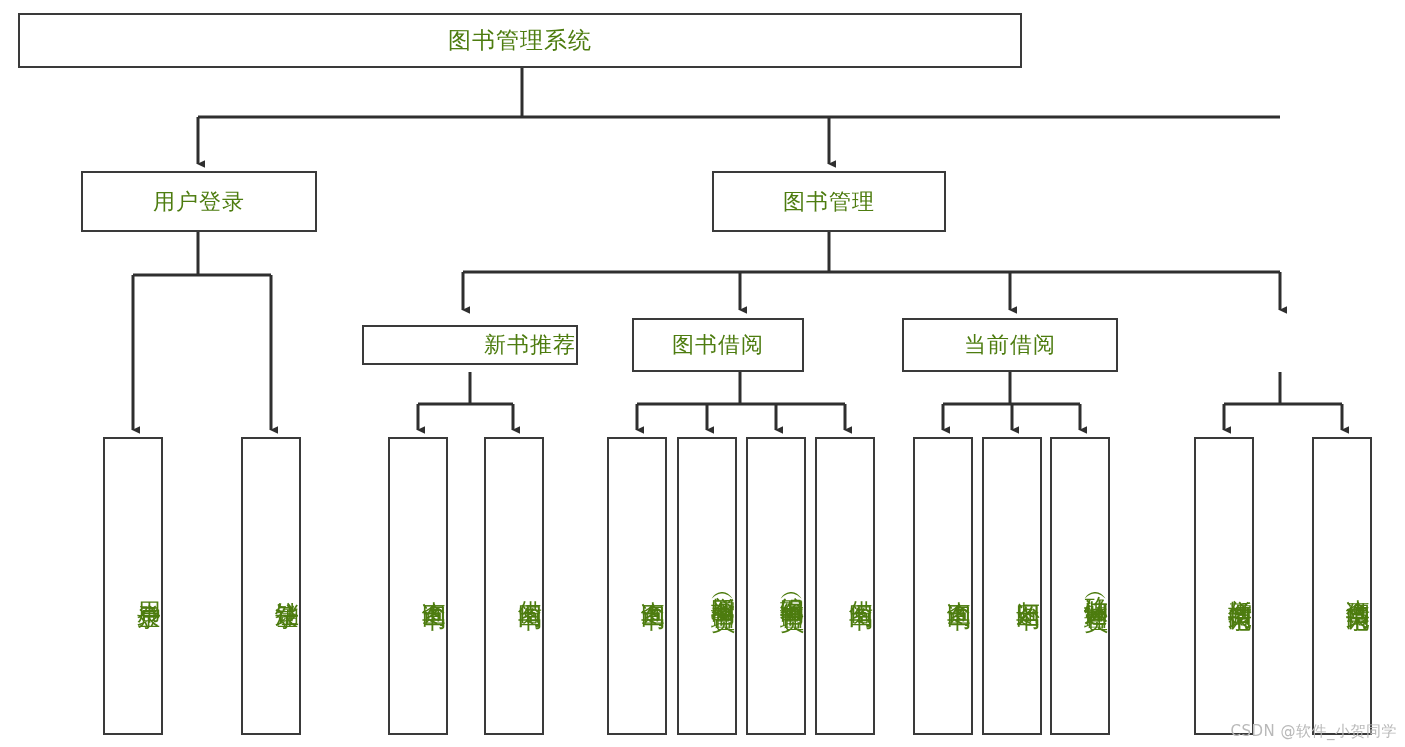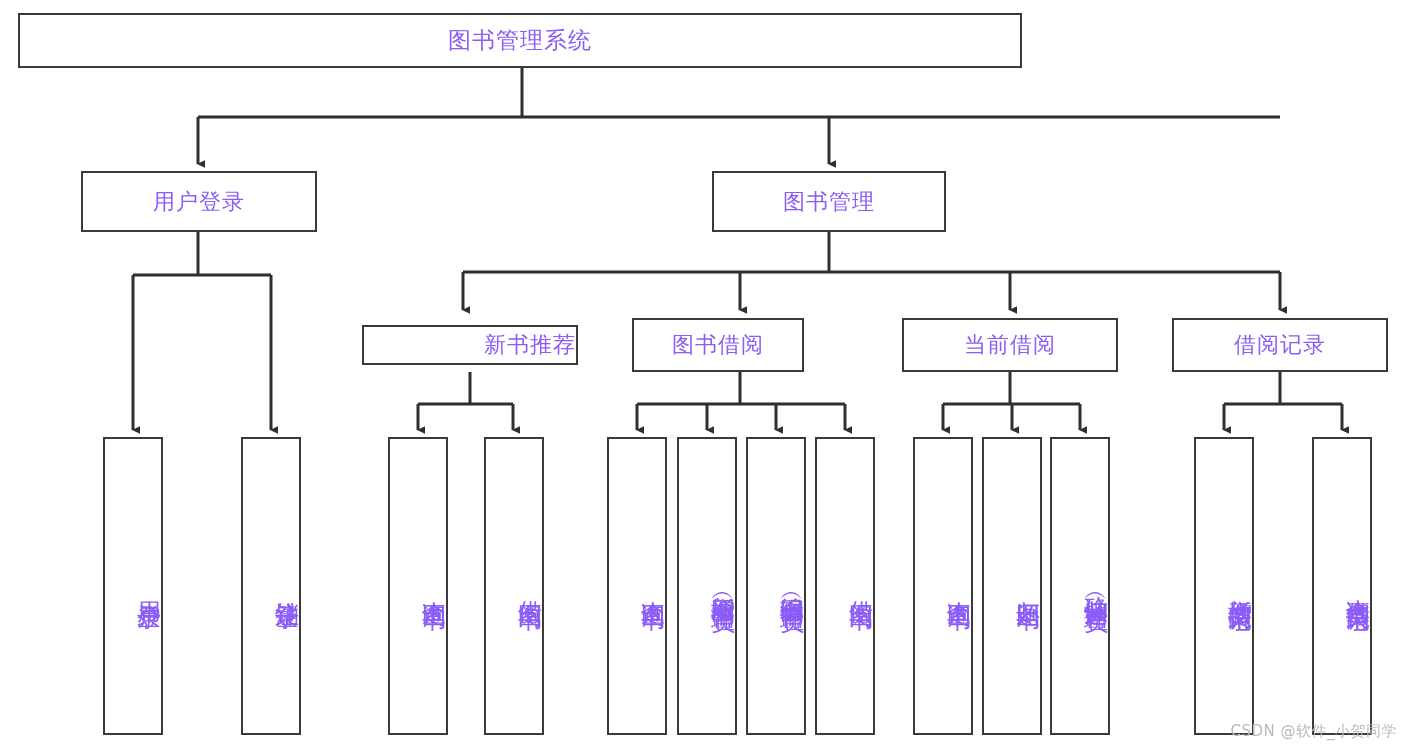--- a/index.html
+++ b/index.html
@@ -27,21 +27,21 @@
     pointer-events: none;
   }
   .node {
     position: absolute;
     box-sizing: border-box;
     border: 2.5px solid #3a3a3a;
     background: #ffffff;
     display: flex;
     align-items: center;
     justify-content: center;
-    color: #8b5cf6;
+    color: #4d7c0f;
   }
   .node.horiz {
     font-size: 22px;
     letter-spacing: 1px;
   }
   .node.vert {
     writing-mode: vertical-rl;
     text-orientation: upright;
     font-size: 24px;
     line-height: 1.08;
@@ -141,23 +141,20 @@
 
   <div class="node horiz" style="left:362px; top:325px; width:216px; height:40px;justify-content:flex-end;">
     <span class="label">新书推荐</span>
   </div>
   <div class="node horiz" style="left:632px; top:318px; width:172px; height:54px;">
     <span class="label">图书借阅</span>
   </div>
   <div class="node horiz" style="left:902px; top:318px; width:216px; height:54px;">
     <span class="label">当前借阅</span>
   </div>
-  <div class="node horiz" style="left:1172px; top:318px; width:216px; height:54px;">
-    <span class="label">借阅记录</span>
-  </div>
 
   <div class="node vert" style="left:103px; top:437px; width:60px; height:298px;">
     <span class="label">用户登录</span>
   </div>
   <div class="node vert" style="left:241px; top:437px; width:60px; height:298px;">
     <span class="label">注销登录</span>
   </div>
 
   <div class="node vert" style="left:388px; top:437px; width:60px; height:298px;">
     <span class="label">查询图书</span>

